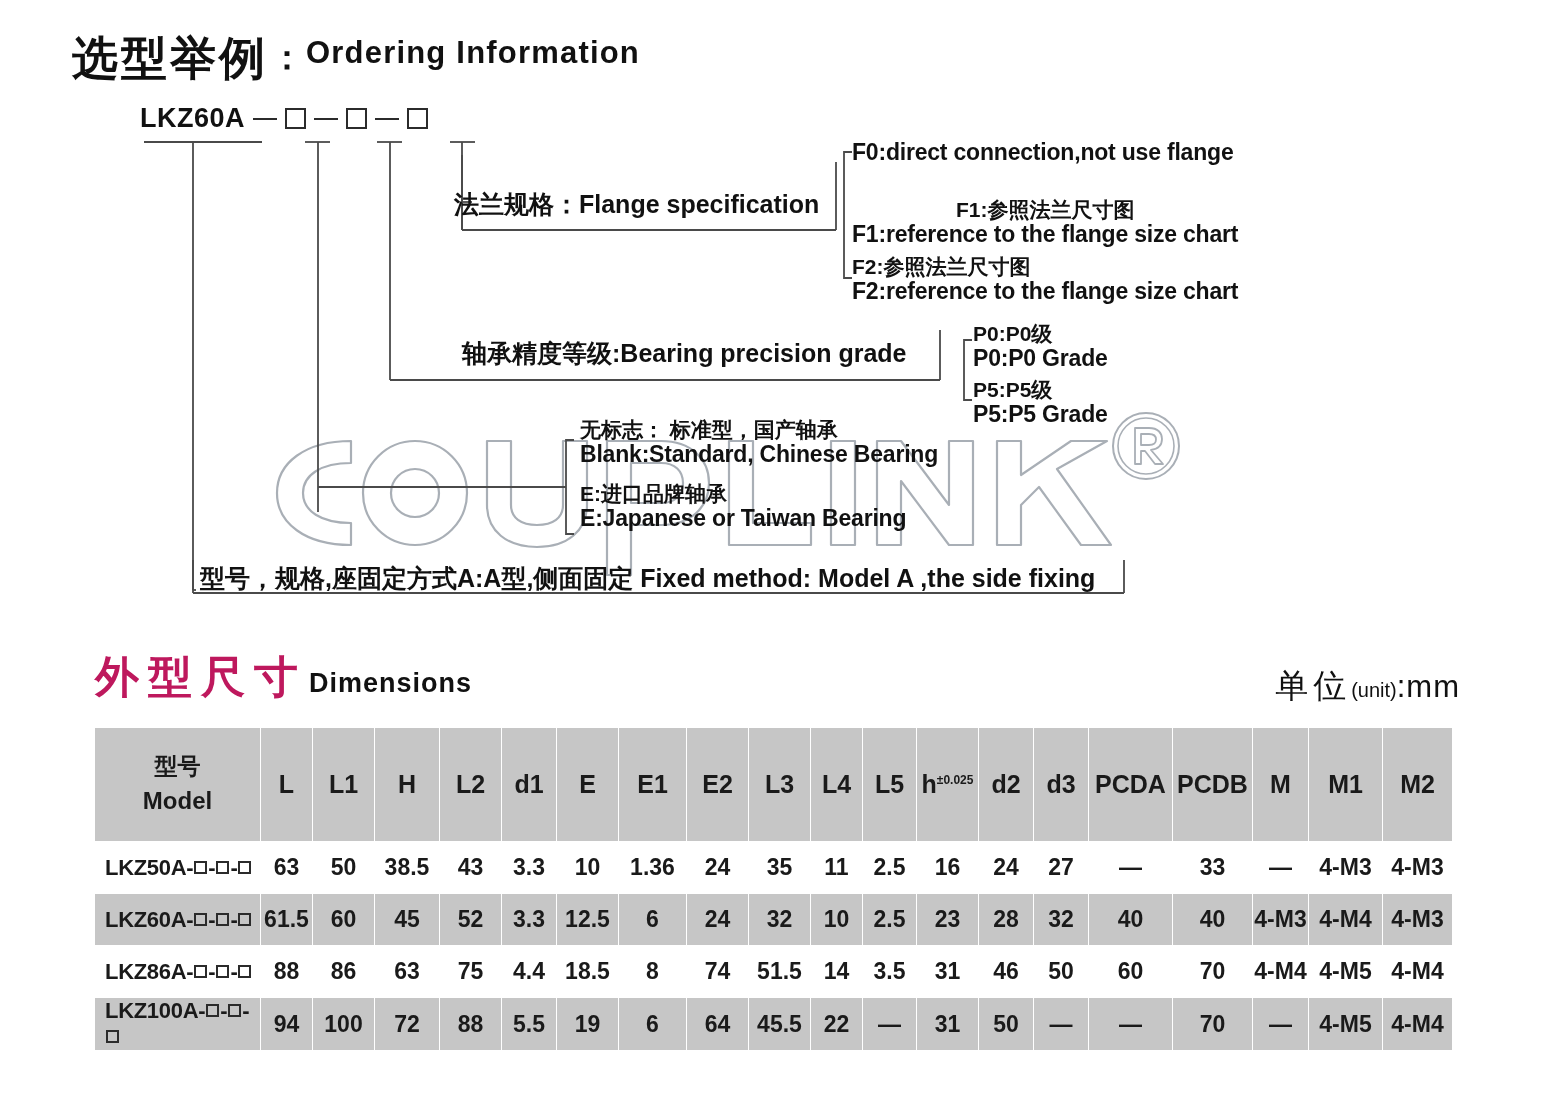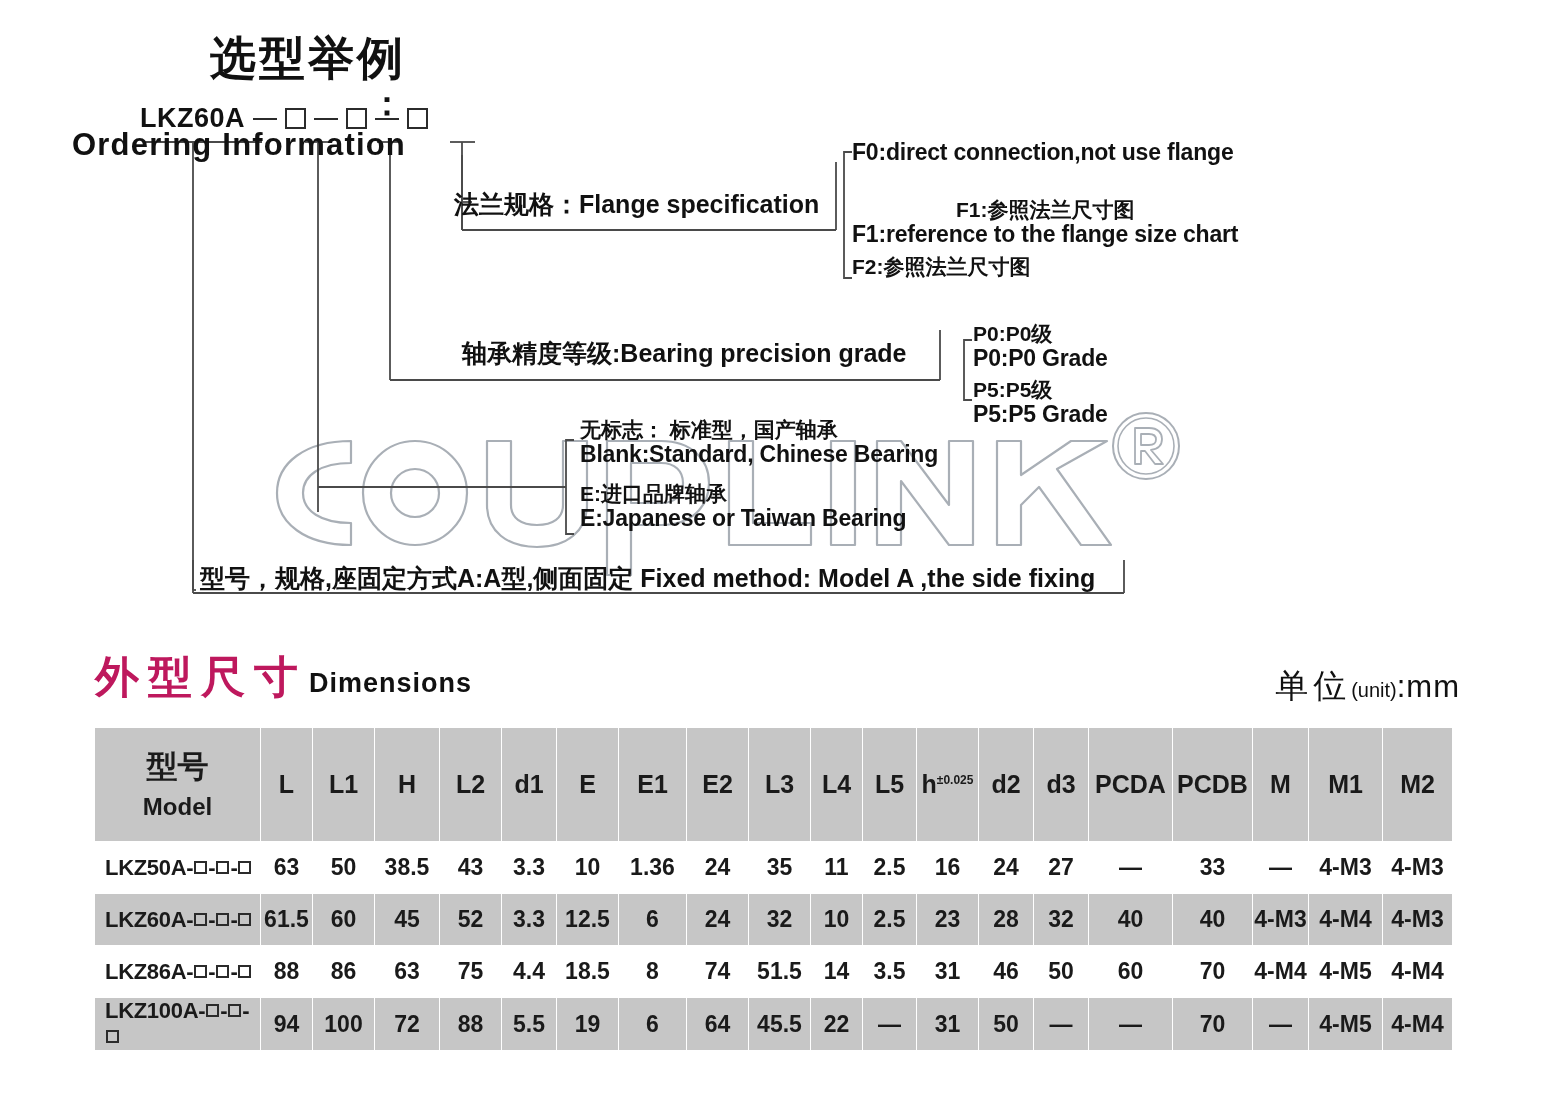--- a/index.html
+++ b/index.html
@@ -26,21 +26,21 @@
     position:absolute;
     left:1108px; top:408px;
     width:76px; height:76px;
     z-index:0; pointer-events:none;
   }
   #wm-reg svg { width:100%; height:100%; display:block; }
 
   
   #order-heading {
     position:absolute; left:72px; top:35px;
-    display:flex; align-items:flex-end; z-index:3;flex-direction:column;
+    display:flex; align-items:flex-start; z-index:3;
   }
   #order-heading .cn {
     font-size:46px; font-weight:bold; letter-spacing:3px;
     line-height:1; color:#111;
   }
   #order-heading .colon {
     font-size:34px; font-weight:bold; margin:0 2px 0 2px; color:#111;
   }
   #order-heading .en {
     font-size:31px; font-weight:bold; letter-spacing:1.2px; color:#111;
@@ -117,21 +117,21 @@
     padding:0;
   }
   table.dim thead th {
     background:#c6c6c6;
     height:114px;
     font-size:25px;
   }
   table.dim thead th.model-head {
     font-size:23px; line-height:1.45;
   }
-  table.dim thead th.model-head .cn { display:block; font-size:31px; }
+  table.dim thead th.model-head .cn { display:block; font-size:23px; }
   table.dim thead th.model-head .en { display:block; font-size:24px; }
   table.dim thead th sup { font-size:12px; font-weight:bold; vertical-align:super; }
   table.dim tbody tr { height:52px; }
   table.dim tbody tr.odd  td { background:#ffffff; }
   table.dim tbody tr.even td { background:#c6c6c6; }
   table.dim tbody td.model-cell {
     text-align:left; padding-left:10px; font-size:22px; letter-spacing:-0.3px;
   }
   .sq {
     display:inline-block; width:13px; height:13px;
@@ -234,20 +234,21 @@
 
 <div class="opt" style="left:852px; top:140px;">
   <span class="en">F0:direct connection,not use flange</span>
 </div>
 <div class="opt" style="left:852px; top:198px;text-align:center;">
   <span class="cn">F1:参照法兰尺寸图</span>
   <span class="en">F1:reference to the flange size chart</span>
 </div>
 <div class="opt" style="left:852px; top:255px;">
   <span class="cn">F2:参照法兰尺寸图</span>
+  <span class="en">F2:reference to the flange size chart</span>
 </div>
 
 <div class="lbl lbl-main" style="left:462px; top:337px;">
   <span>轴承精度等级:</span><span>Bearing precision grade</span>
 </div>
 
 <div class="opt" style="left:973px; top:322px;">
   <span class="cn">P0:P0级</span>
   <span class="en">P0:P0 Grade</span>
 </div>

